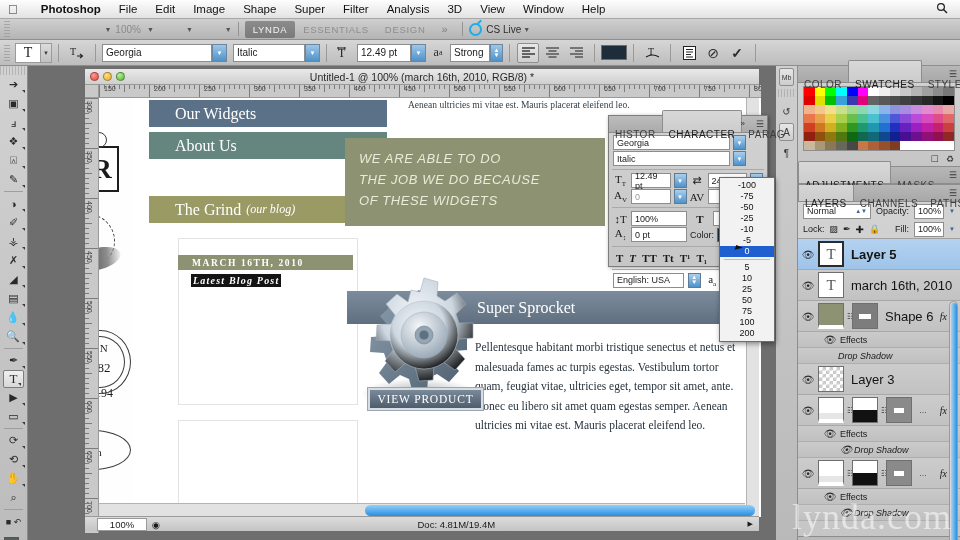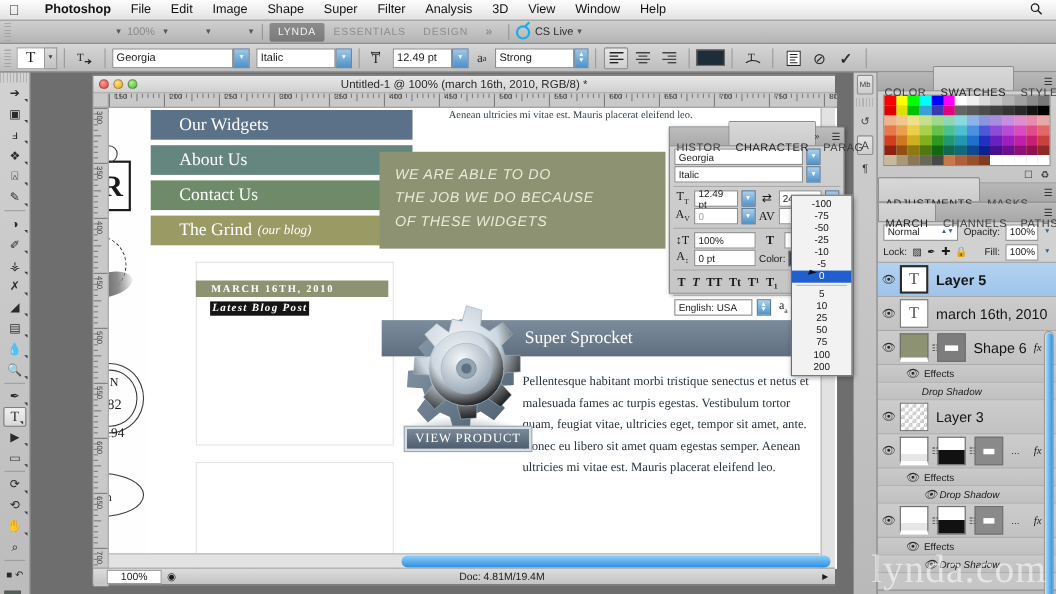--- a/index.html
+++ b/index.html
@@ -131,21 +131,21 @@
   .stampbox { position:absolute; left:14px; top:48px; width:34px; height:46px;
     border:2px solid #1d1d1d; display:flex; align-items:center; justify-content:center;
     font-family:"Liberation Serif", serif; font-size:27px; font-weight:bold; }
   .circ { position:absolute; border:1.5px solid #3c3c3c; border-radius:50%; }
   .smear { position:absolute; background:linear-gradient(100deg,#2a2a2a,#8d8d8d 70%,transparent);
     border-radius:40% 60% 55% 45%; }
   .ctext { position:absolute; font-family:"Liberation Serif", serif; color:#1f1f1f; }
 
   
   .page { position:absolute; left:62px; top:0; width:628px; height:440px; background:#fff; }
-  .navitem { position:absolute; left:4px; height:27px; width:238px;
+  .navitem { position:absolute; left:16px; height:27px; width:238px;
     display:flex; align-items:center; padding-left:26px;
     font-family:"Liberation Serif", serif; font-size:16px; color:#fff; }
   .navitem i { font-size:12px; margin-left:5px; }
 
   .greenbox { position:absolute; left:212px; top:40px; width:260px; height:88px;
     background:#8d9272; }
   .greenbox div { font-family:"Liberation Sans", sans-serif; font-style:italic;
     font-size:13px; color:#e8ecd8; letter-spacing:.6px; line-height:18px;
     padding-left:14px; padding-top:3px; }
   .greenbox .l1 { padding-top:12px; }
@@ -378,21 +378,21 @@
     <span class="sep"></span>
     <span class="ibtn">
       <svg width="16" height="15" viewBox="0 0 16 15">
           <text x="1" y="12" font-family="serif" font-size="12" fill="#1a1a1a">T</text>
           <path d="M1 3 h7 M1 2 v2 M8 2 v2" stroke="#1a1a1a" stroke-width="1"></path>
         </svg>
     </span>
     <span class="inp" style="width:54px">12.49 pt</span>
     <span class="dd">▼</span>
     <span class="ibtn" style="font-family:'Liberation Serif',serif">a<sub style="font-size:8px">a</sub></span>
-    <span class="inp" style="width:72px">Strong</span>
+    <span class="inp" style="width:40px">Strong</span>
     <span class="stepper">
         <span>▲</span>
         <span>▼</span>
       </span>
     <span class="sep"></span>
     <span class="ibtn framed">
       <svg width="13" height="11" viewBox="0 0 13 11">
           <g stroke="#222" stroke-width="1.3">
             <line x1="0" y1="1" x2="13" y2="1"></line>
             <line x1="0" y1="4" x2="8" y2="4"></line>
@@ -768,23 +768,20 @@
         <div class="page">
 
           <div class="topline">Aenean ultricies mi vitae est. Mauris placerat eleifend leo.</div>
 
           <div class="navitem" style="top:2px;background:#5b7187">
             <span>Our Widgets</span>
           </div>
           <div class="navitem" style="top:34px;background:#65857f">
             <span>About Us</span>
           </div>
-          <div class="navitem" style="top:66px;background:#6f8a69">
-            <span>Contact Us</span>
-          </div>
           <div class="navitem" style="top:98px;background:#9a9a65">
             <span>The Grind</span>
             <i>(our blog)</i>
           </div>
 
           <div class="greenbox">
             <div class="l1">WE ARE ABLE TO DO</div>
             <div>THE JOB WE DO BECAUSE</div>
             <div>OF THESE WIDGETS</div>
           </div>
@@ -994,21 +991,21 @@
     <div class="panel">
       <div class="ptabs">
         <span class="ptab on">ADJUSTMENTS</span>
         <span class="ptab">MASKS</span>
         <span class="pmenu">☰</span>
       </div>
     </div>
 
     <div class="panel" style="height:352px;overflow:hidden">
       <div class="ptabs">
-        <span class="ptab on">MARCH</span>
+        <span class="ptab on">LAYERS</span>
         <span class="ptab">CHANNELS</span>
         <span class="ptab">PATHS</span>
         <span class="pmenu">☰</span>
       </div>
 
       <div class="lrow">
         <span class="selbox" style="width:78px;justify-content:space-between">
           <span>Normal</span>
           <span style="font-size:6px;color:#36649a">▲▼</span>
         </span>

